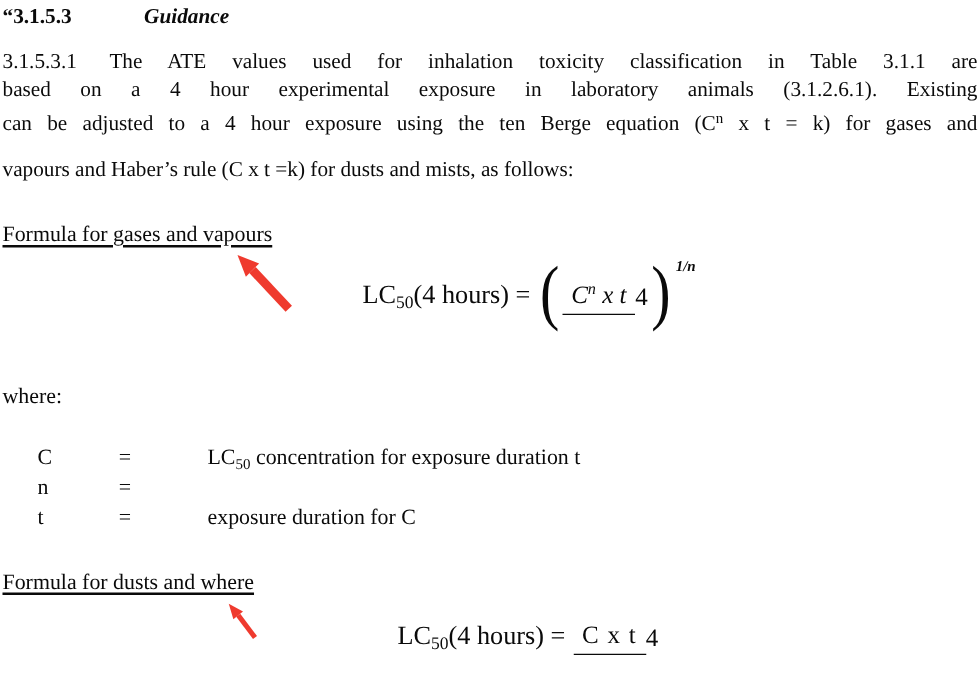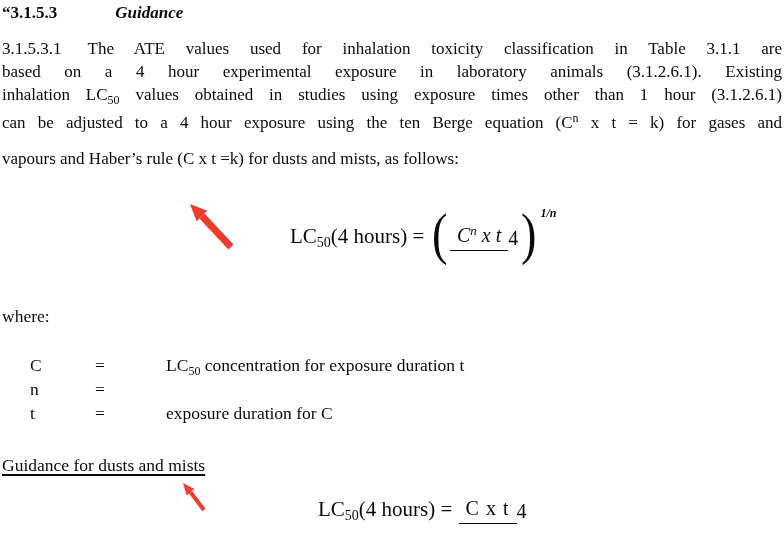--- a/index.html
+++ b/index.html
@@ -59,25 +59,25 @@
 </head>
 <body>
 
 <div class="page">
 
   <div class="heading"><span class="h-num">“3.1.5.3</span><span class="h-title">Guidance</span></div>
 
   <div class="para">
     <div class="jline"><span>3.1.5.3.1</span><span class="tabgap"></span><span>The ATE values used for inhalation toxicity classification in Table 3.1.1 are</span></div>
     <div class="jline">based on a 4 hour experimental exposure in laboratory animals (3.1.2.6.1). Existing</div>
-    <div class="jline"><span>inhalation LC</span><span class="subsc">50</span><span> values obtained in studies using exposure times other than 1 hour (3.1.2.6.1)</span></div>
     <div class="jline"><span>can be adjusted to a 4 hour exposure using the ten Berge equation (C</span><span class="supsc">n</span><span> x t = k) for gases and</span></div>
     <div class="line-last">vapours and Haber’s rule (C x t =k) for dusts and mists, as follows:</div>
   </div>
 
+  <div class="sec-head sec-gases">Formula for gases and vapours</div>
 
   <svg class="arrow a1" width="56" height="56" viewBox="0 0 56 56">
     <line x1="17" y1="16" x2="46" y2="47" stroke-width="7" stroke="#ef3a2e"></line>
     <polygon points="5,4 22.3,10.7 11.7,21.3" fill="#ef3a2e"></polygon>
   </svg>
 
   <div class="formula f1">
     <span class="f-lhs"><span>LC</span><sub>50</sub><span>(4 hours) = </span></span>
     <span class="bigparen">(</span>
     <span class="frac">
@@ -100,21 +100,21 @@
       <span class="d-sym">n</span>
       <span class="d-eq">=</span>
     </div>
     <div class="def-row">
       <span class="d-sym">t</span>
       <span class="d-eq">=</span>
       <span class="d-desc">exposure duration for C</span>
     </div>
   </div>
 
-  <div class="sec-head sec-dusts">Guidance for dusts and mists</div>
+  <div class="sec-head sec-dusts">Formula for dusts and where</div>
 
   <svg class="arrow a2" width="34" height="36" viewBox="0 0 34 36">
     <line x1="13.6" y1="13.2" x2="27" y2="31" stroke-width="4" stroke="#ef3a2e"></line>
     <polygon points="6,4 17.4,10.1 9.7,16.4" fill="#ef3a2e"></polygon>
   </svg>
 
   <div class="formula f2">
     <span class="f-lhs"><span>LC</span><sub>50</sub><span>(4 hours) = </span></span>
     <span class="frac">
       <span class="num plain-num">C x t</span>

